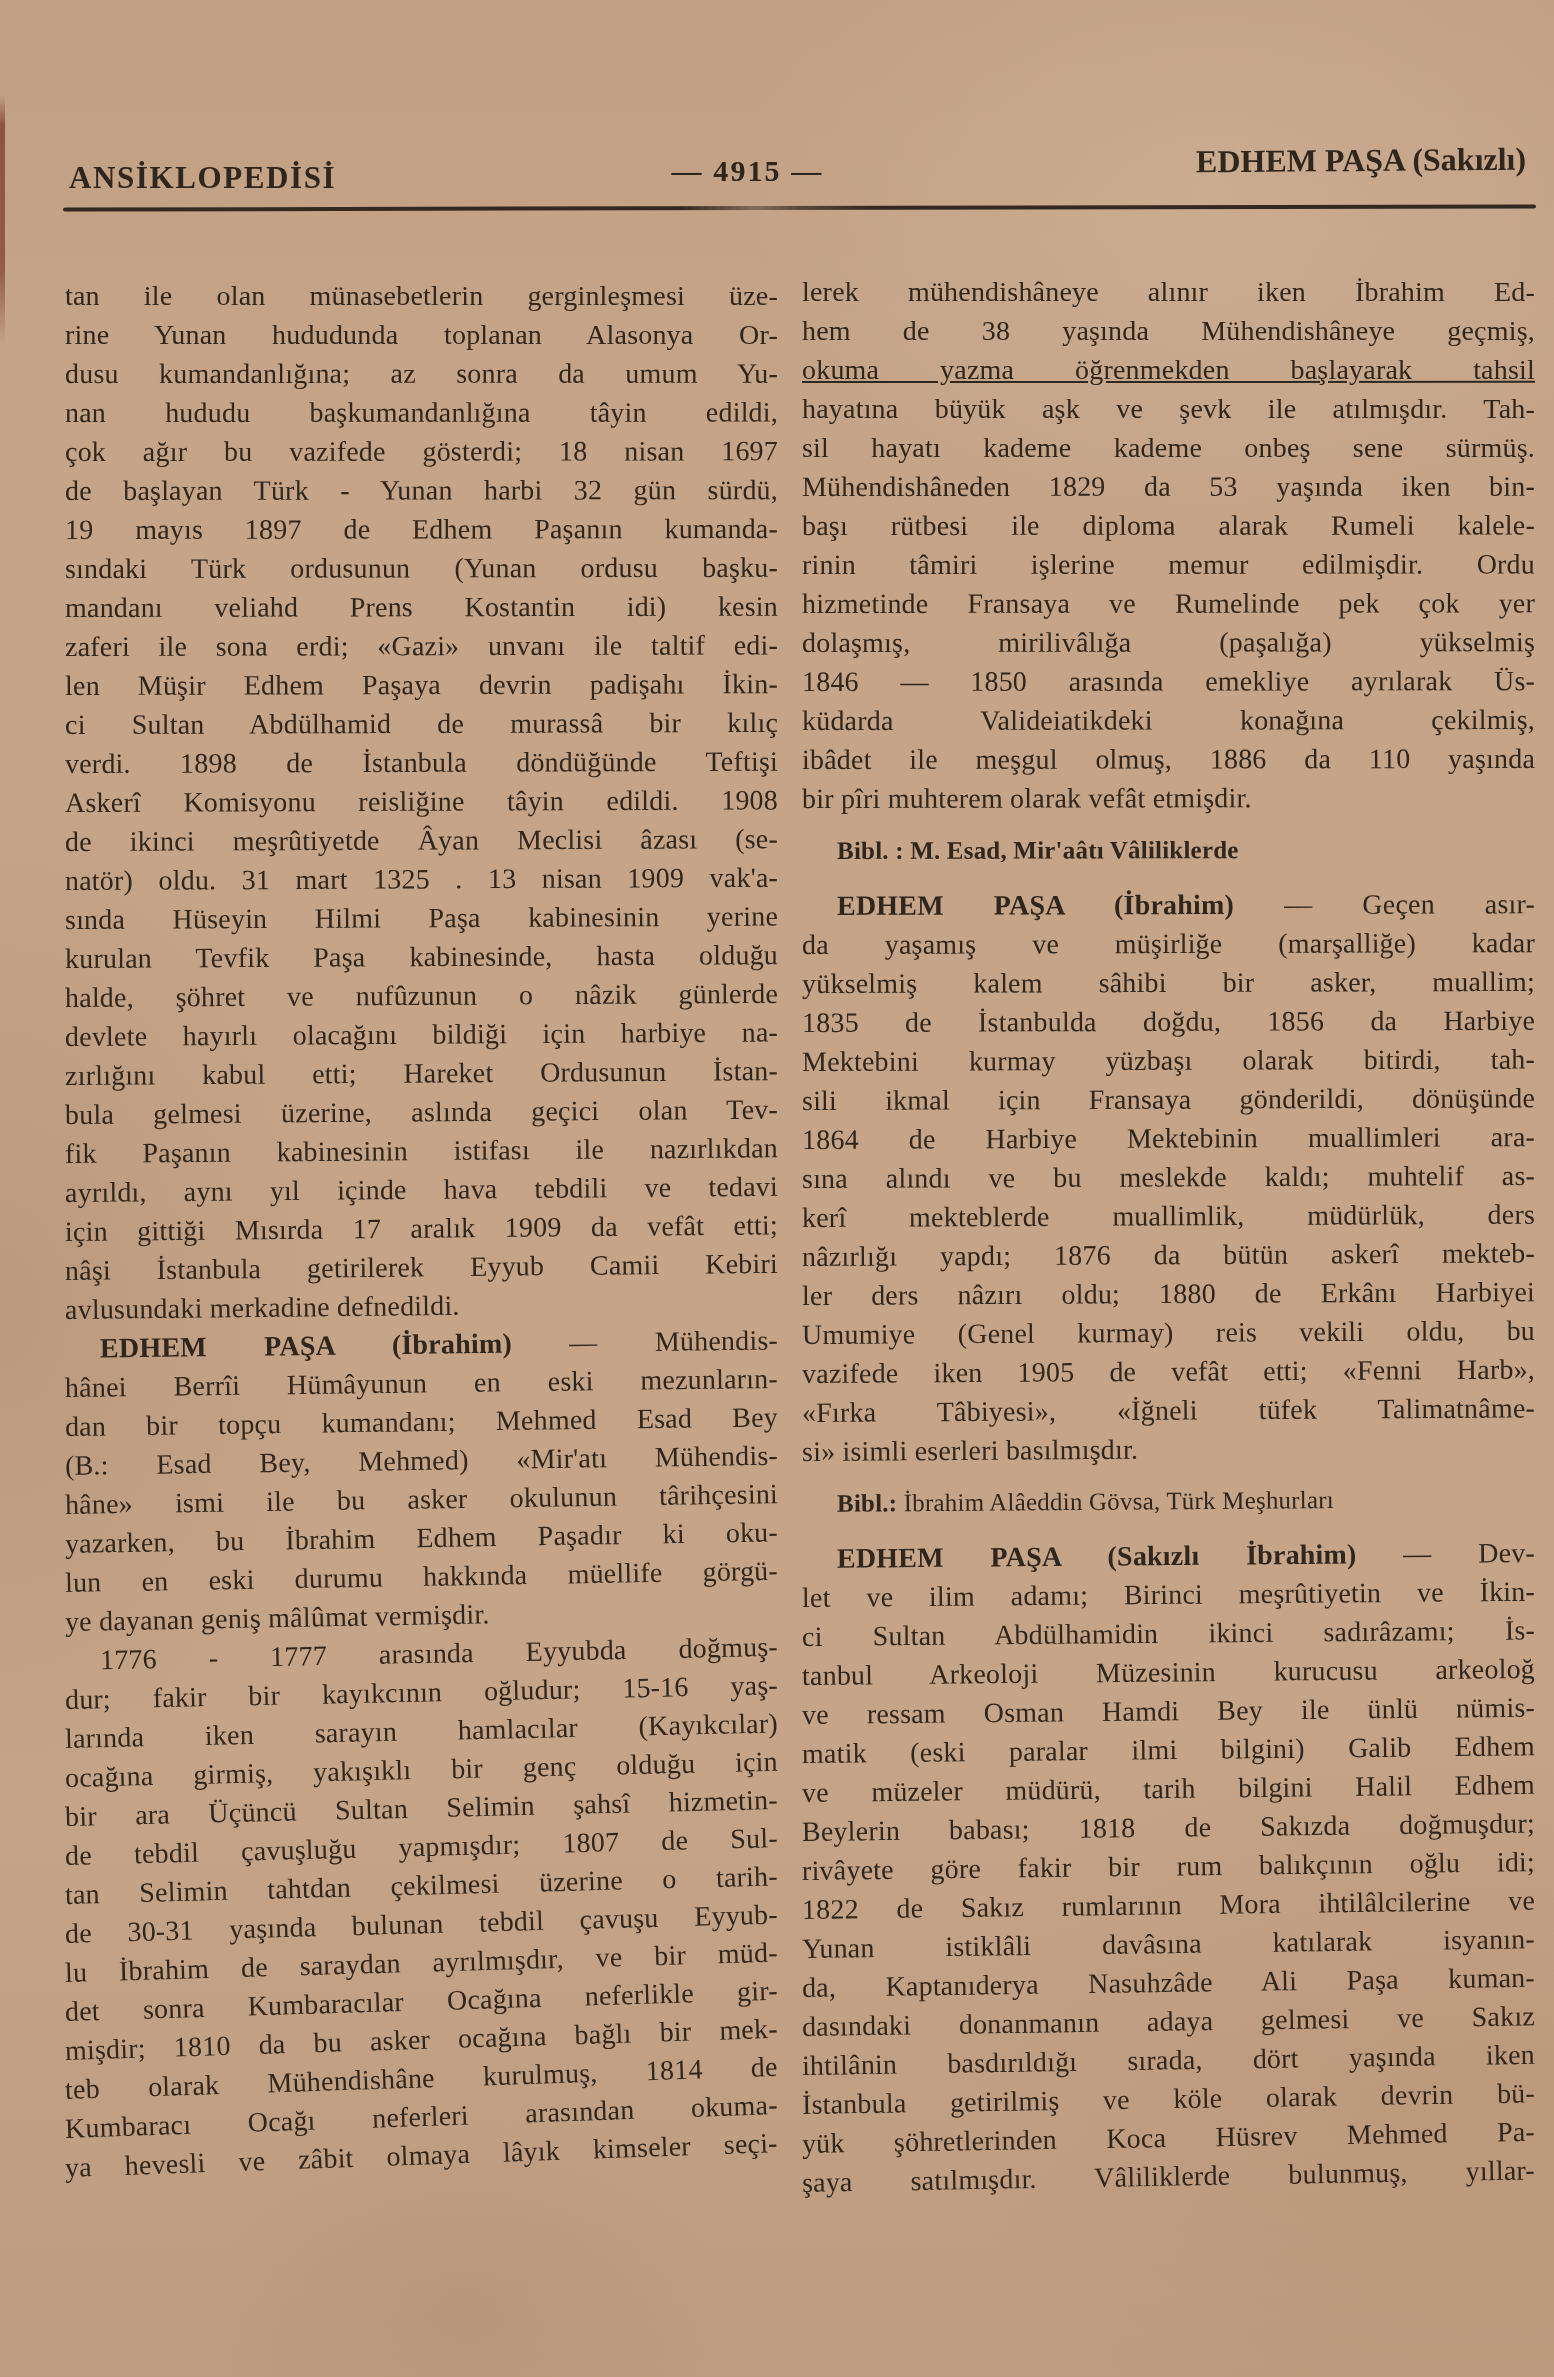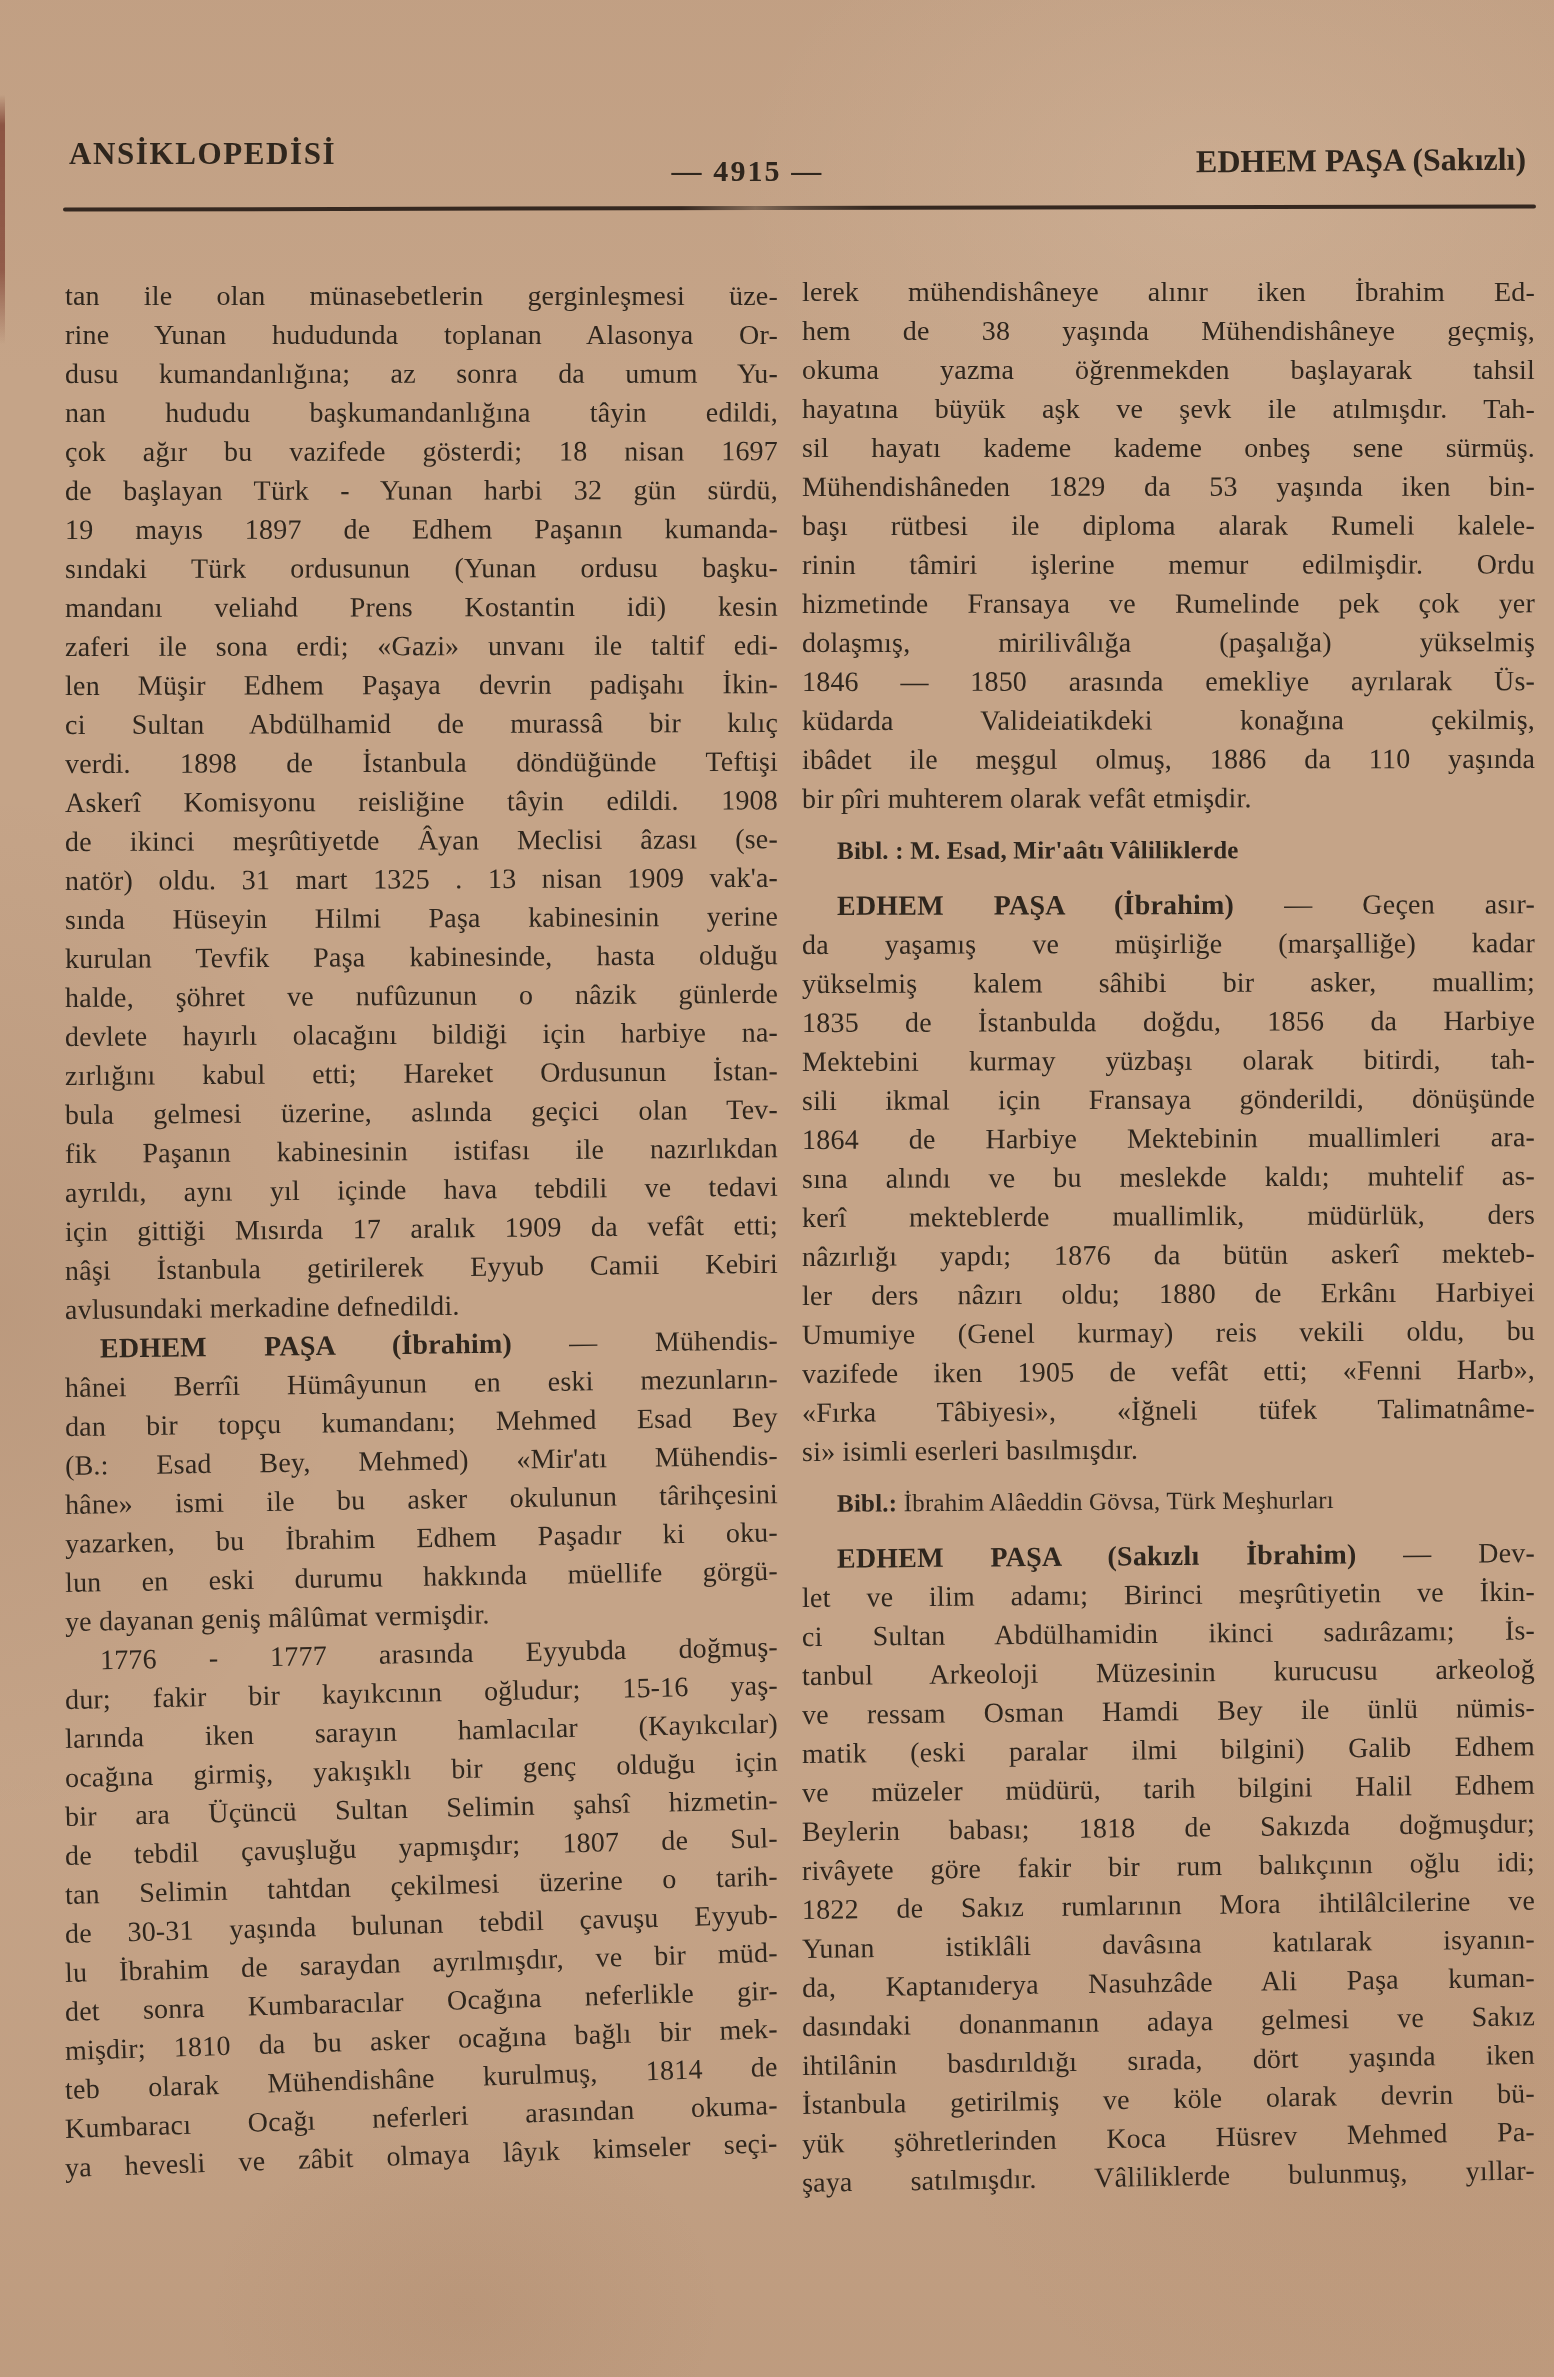--- a/index.html
+++ b/index.html
@@ -30,21 +30,21 @@
     position: absolute;
     left: 0; top: 95px;
     width: 4.8px; height: 249px;
     background: linear-gradient(180deg, rgba(96,22,14,0.0), rgba(96,22,14,0.55) 12%, rgba(96,22,14,0.5) 70%, rgba(96,22,14,0));
     filter: blur(0.5px);
   }
 
   
   .masthead {
     position: absolute;
-    left: 69px; top: 136px;
+    left: 69px; top: 160px;
     font-size: 31px;
     font-weight: bold;
     letter-spacing: 1.6px;
     white-space: nowrap;
   }
   .pageno {
     position: absolute;
     left: 652px; top: 154px;
     width: 191px;
     text-align: center;
@@ -175,21 +175,21 @@
         <div class="line" style="transform: rotate(-1.777deg);">mişdir; 1810 da bu asker ocağına bağlı bir mek-</div>
         <div class="line" style="transform: rotate(-1.851deg);">teb olarak Mühendishâne kurulmuş,  1814 de</div>
         <div class="line" style="transform: rotate(-1.925deg);">Kumbaracı Ocağı neferleri arasından okuma-</div>
         <div class="line" style="transform: rotate(-2.002deg);">ya hevesli ve zâbit olmaya lâyık kimseler seçi-</div>
       </div>
     </div>
   <div class="col col-right">
       <div class="block para">
         <div class="line" style="transform: rotate(-0.008deg); margin-top: 24px;">lerek mühendishâneye alınır iken İbrahim Ed-</div>
         <div class="line" style="transform: rotate(-0.011deg);">hem de 38 yaşında  Mühendishâneye  geçmiş,</div>
-        <div class="line" style="transform: rotate(-0.015deg);">okuma yazma öğrenmekden başlayarak tahsil</div>
+        <div class="line" style="transform: rotate(-0.015deg); text-decoration: underline;">okuma yazma öğrenmekden başlayarak tahsil</div>
         <div class="line" style="transform: rotate(-0.02deg);">hayatına büyük aşk ve şevk ile atılmışdır. Tah-</div>
         <div class="line" style="transform: rotate(-0.024deg);">sil hayatı kademe kademe onbeş sene sürmüş.</div>
         <div class="line" style="transform: rotate(-0.03deg);">Mühendishâneden 1829 da 53 yaşında iken bin-</div>
         <div class="line" style="transform: rotate(-0.036deg);">başı rütbesi ile diploma alarak Rumeli kalele-</div>
         <div class="line" style="transform: rotate(-0.043deg);">rinin tâmiri işlerine memur edilmişdir.  Ordu</div>
         <div class="line" style="transform: rotate(-0.05deg);">hizmetinde Fransaya ve Rumelinde pek çok yer</div>
         <div class="line" style="transform: rotate(-0.058deg);">dolaşmış,  mirilivâlığa  (paşalığa)    yükselmiş</div>
         <div class="line" style="transform: rotate(-0.067deg);">1846 — 1850 arasında emekliye ayrılarak Üs-</div>
         <div class="line" style="transform: rotate(-0.076deg);">küdarda  Valideiatikdeki   konağına   çekilmiş,</div>
         <div class="line" style="transform: rotate(-0.086deg);">ibâdet ile meşgul olmuş, 1886 da 110 yaşında</div>

